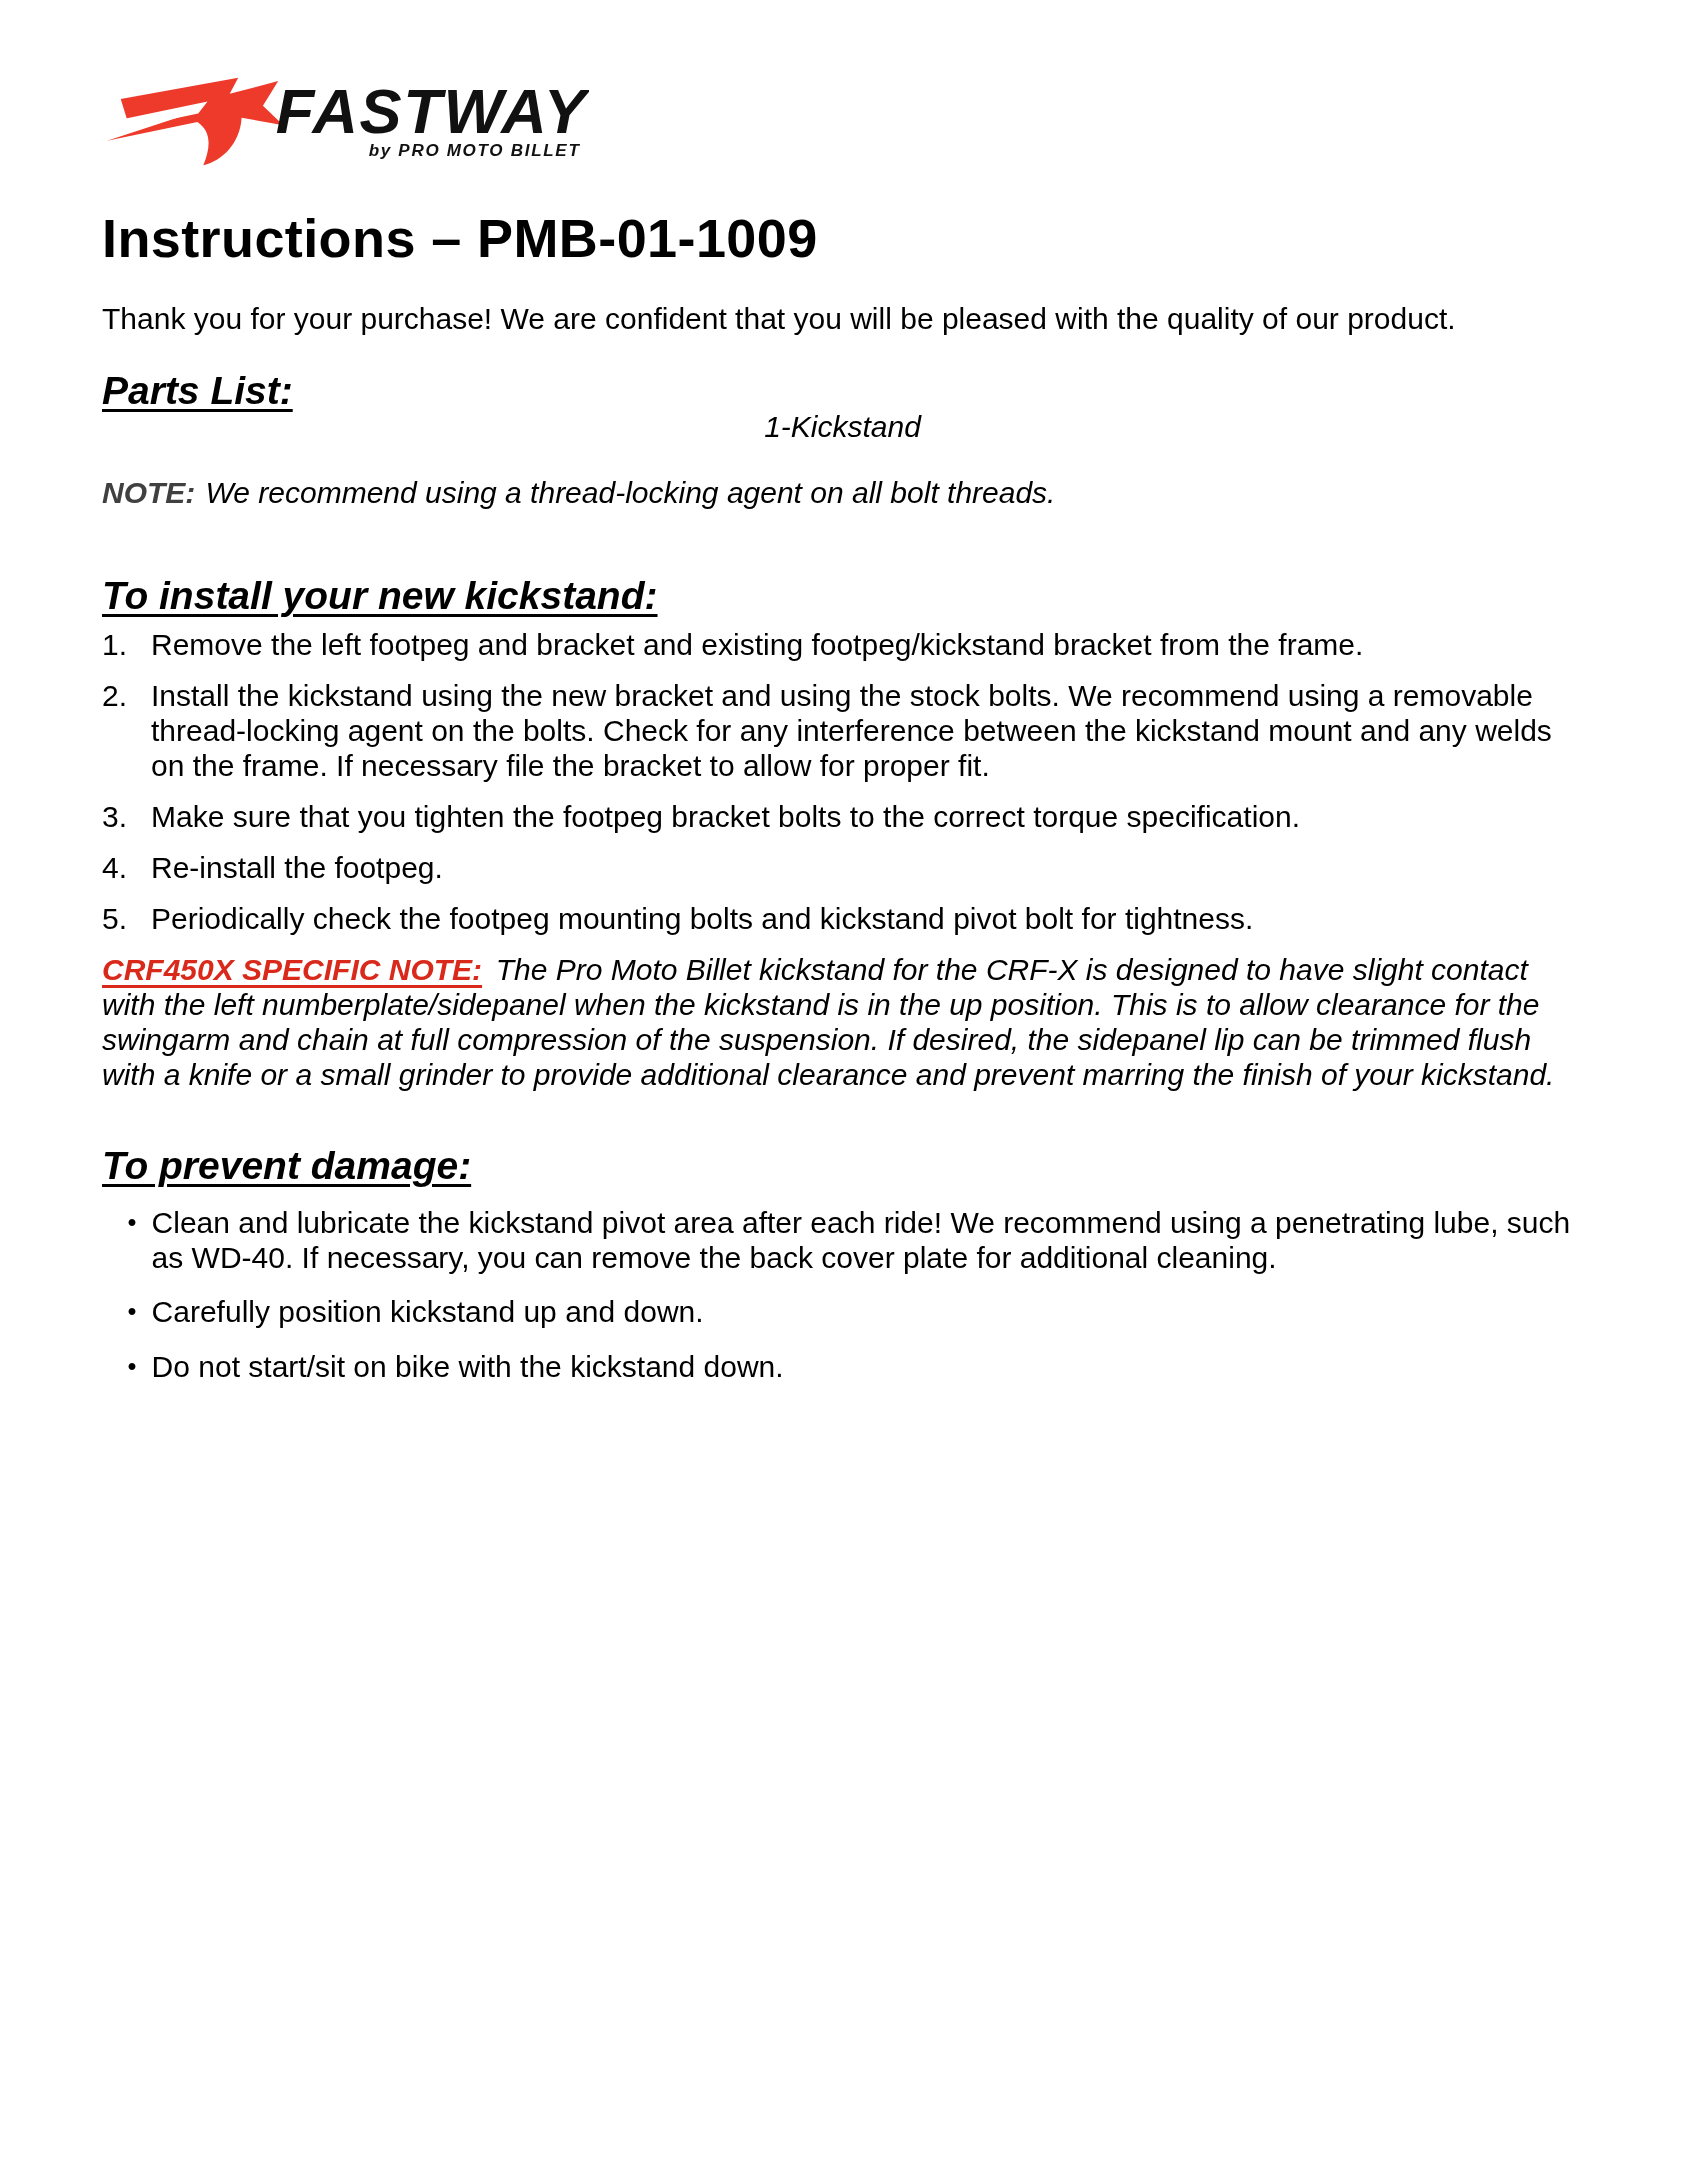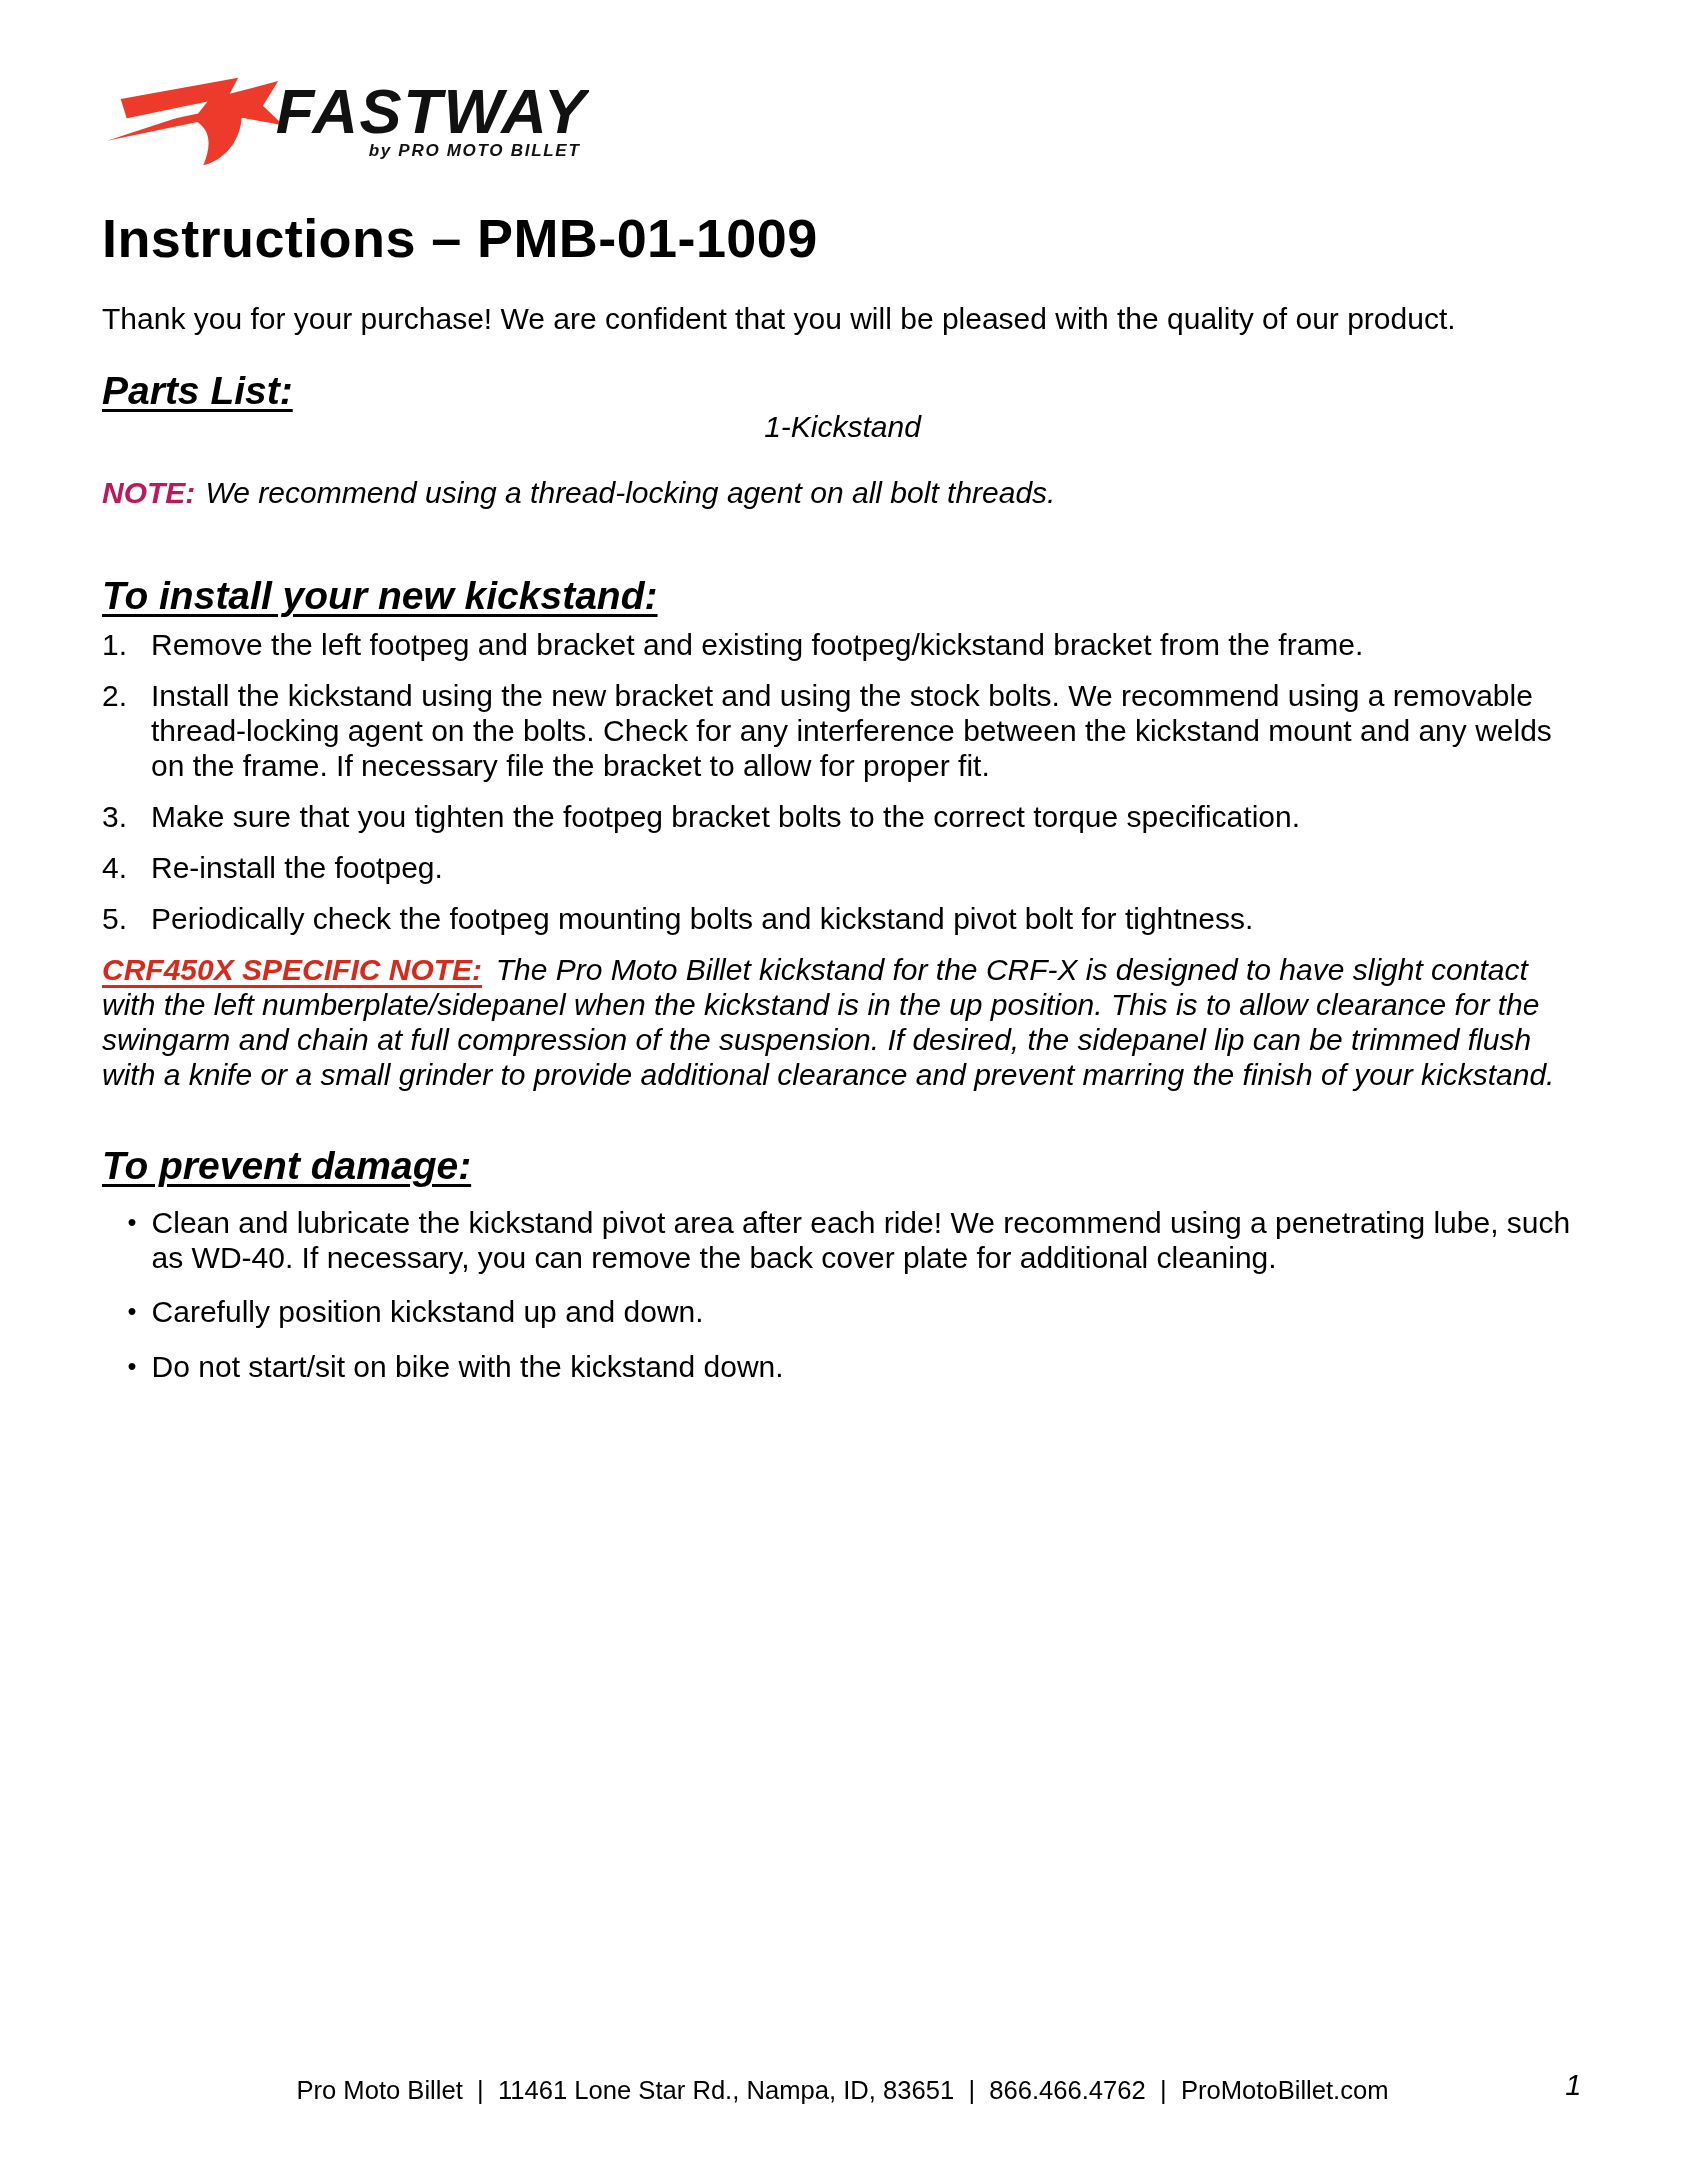--- a/index.html
+++ b/index.html
@@ -130,21 +130,21 @@
   </div>
 
   <h1 class="doc-title">Instructions – PMB-01-1009</h1>
 
   <p class="intro">Thank you for your purchase! We are confident that you will be pleased with the quality of our product.</p>
 
   <h2 class="sec-heading parts-heading">Parts List:</h2>
   <div class="parts-item">1-Kickstand</div>
 
   <p class="note-para">
-    <span class="note-label" style="color: #be185d; font-style: italic;">NOTE:</span><span>We recommend using a thread-locking agent on all bolt threads.</span>
+    <span class="note-label" style="color: #404040; font-style: italic;">NOTE:</span><span>We recommend using a thread-locking agent on all bolt threads.</span>
   </p>
 
   <h2 class="sec-heading install-heading">To install your new kickstand:</h2>
   <div class="steps">
     <div class="step">
       <span class="step-num">1.</span>
       <span class="step-text">Remove the left footpeg and bracket and existing footpeg/kickstand bracket from the frame.</span>
     </div>
     <div class="step">
       <span class="step-num">2.</span>
@@ -177,19 +177,15 @@
     <div class="bullet">
       <span class="bullet-marker">•</span>
       <span>Carefully position kickstand up and down.</span>
     </div>
     <div class="bullet">
       <span class="bullet-marker">•</span>
       <span>Do not start/sit on bike with the kickstand down.</span>
     </div>
   </div>
 
-  <div class="footer">
-    <span class="footer-info">Pro Moto Billet &nbsp;|&nbsp; 11461 Lone Star Rd., Nampa, ID, 83651 &nbsp;|&nbsp; 866.466.4762 &nbsp;|&nbsp; ProMotoBillet.com</span>
-    <span class="footer-page-num">1</span>
-  </div>
 
 </div>
 
 
 </body></html>

